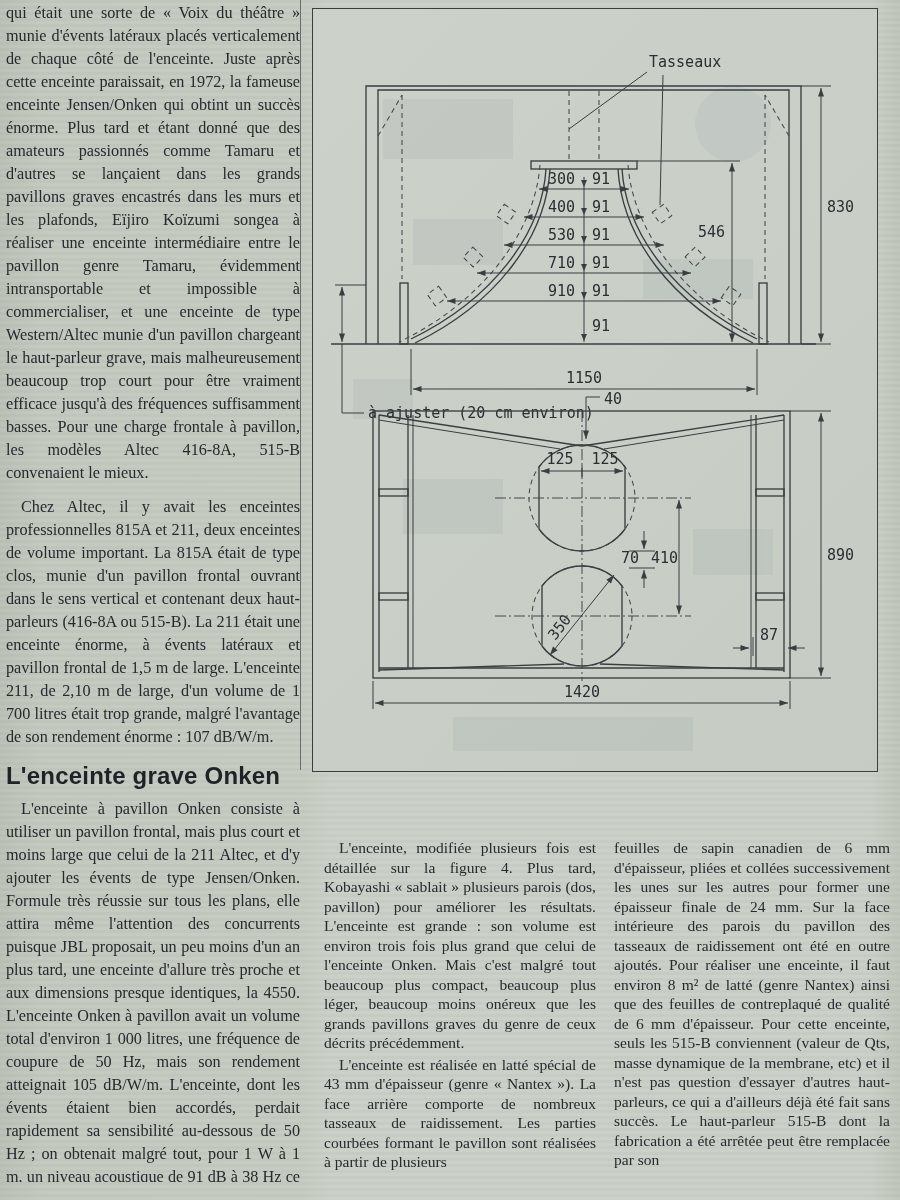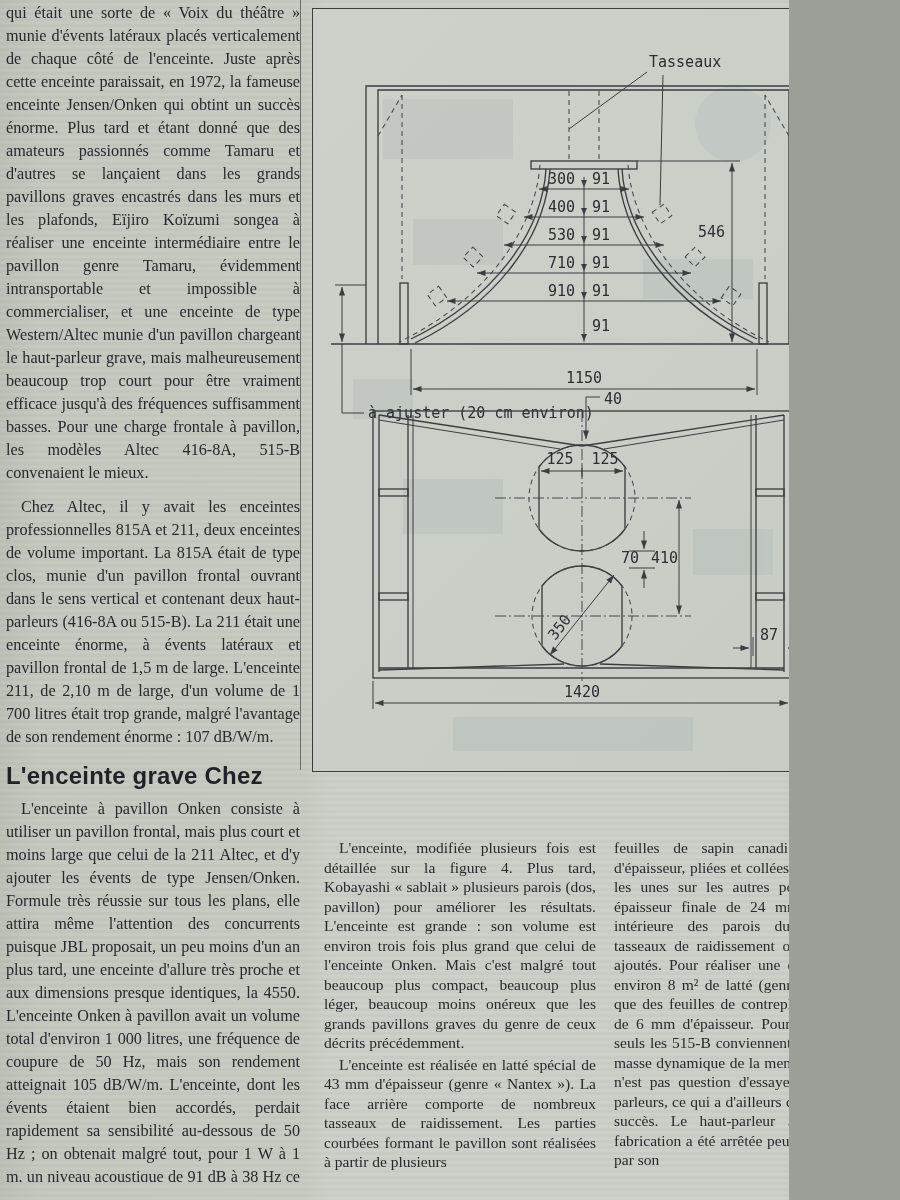--- a/index.html
+++ b/index.html
@@ -1,17 +1,17 @@
 <!DOCTYPE html>
 <html lang="fr"><head>
 <meta charset="utf-8">
 <style>
   html,body{margin:0;padding:0;background:#9aa098;}
   .page{
-    position:relative;width:789px;height:1200px;overflow:hidden;
+    position:relative;width:900px;height:1200px;overflow:hidden;
     background:
       repeating-linear-gradient(0deg, rgba(255,255,255,.02) 0 3px, rgba(0,0,0,.02) 3px 6px),
       linear-gradient(90deg,#bcc1b8 0,#c4c9c0 40px,#c6cbc2 300px,#cad0c7 330px,#cad0c7 870px,#c0c5bc 900px),
       #c4c9c0;
     font-family:"Liberation Serif", serif;color:#26292e;
   }
   .col-left{
     position:absolute;left:6px;top:2px;width:294px;height:1180px;overflow:hidden;
     font-size:16.2px;line-height:23px;text-align:justify;hyphens:auto;
   }
@@ -51,21 +51,21 @@
   svg .fillarr{fill:#3a3d41;stroke:none;}
 </style>
 </head>
 <body>
 
 <div class="page">
 
   <div class="col-left">
     <p>qui était une sorte de « Voix du théâtre » munie d'évents latéraux placés verticalement de chaque côté de l'enceinte. Juste après cette enceinte paraissait, en 1972, la fameuse enceinte Jensen/Onken qui obtint un succès énorme. Plus tard et étant donné que des amateurs passionnés comme Tamaru et d'autres se lançaient dans les grands pavillons graves encastrés dans les murs et les plafonds, Eïjiro Koïzumi songea à réaliser une enceinte intermédiaire entre le pavillon genre Tamaru, évidemment intransportable et impossible à commercialiser, et une enceinte de type Western/Altec munie d'un pavillon chargeant le haut-parleur grave, mais malheureusement beaucoup trop court pour être vraiment efficace jusqu'à des fréquences suffisamment basses. Pour une charge frontale à pavillon, les modèles Altec 416-8A, 515-B convenaient le mieux.</p>
     <p class="sp">Chez Altec, il y avait les enceintes professionnelles 815A et 211, deux enceintes de volume important. La 815A était de type clos, munie d'un pavillon frontal ouvrant dans le sens vertical et contenant deux haut-parleurs (416-8A ou 515-B). La 211 était une enceinte énorme, à évents latéraux et pavillon frontal de 1,5 m de large. L'enceinte 211, de 2,10 m de large, d'un volume de 1 700 litres était trop grande, malgré l'avantage de son rendement énorme : 107 dB/W/m.</p>
-    <h2 class="sec">L'enceinte grave Chez</h2>
+    <h2 class="sec">L'enceinte grave Onken</h2>
     <p class="sp">L'enceinte à pavillon Onken consiste à utiliser un pavillon frontal, mais plus court et moins large que celui de la 211 Altec, et d'y ajouter les évents de type Jensen/Onken. Formule très réussie sur tous les plans, elle attira même l'attention des concurrents puisque JBL proposait, un peu moins d'un an plus tard, une enceinte d'allure très proche et aux dimensions presque identiques, la 4550. L'enceinte Onken à pavillon avait un volume total d'environ 1 000 litres, une fréquence de coupure de 50 Hz, mais son rendement atteignait 105 dB/W/m. L'enceinte, dont les évents étaient bien accordés, perdait rapidement sa sensibilité au-dessous de 50 Hz ; on obtenait malgré tout, pour 1 W à 1 m, un niveau acoustique de 91 dB à 38 Hz ce qui est très bien. Les haut-parleurs 416-8A d'origine, furent remplacés par la suite par des 515-B.</p>
   </div>
 
   <div class="vrule"></div>
 
   <div class="figure">
     <svg xmlns="http://www.w3.org/2000/svg" width="566" height="764" viewBox="0 0 566 764">
       <defs>
         <marker id="ah" markerUnits="userSpaceOnUse" markerWidth="10" markerHeight="8" refX="9" refY="3.5" orient="auto-start-reverse">
           <path d="M0.5,0.5 L9,3.5 L0.5,6.5 Z" class="fillarr"></path>

